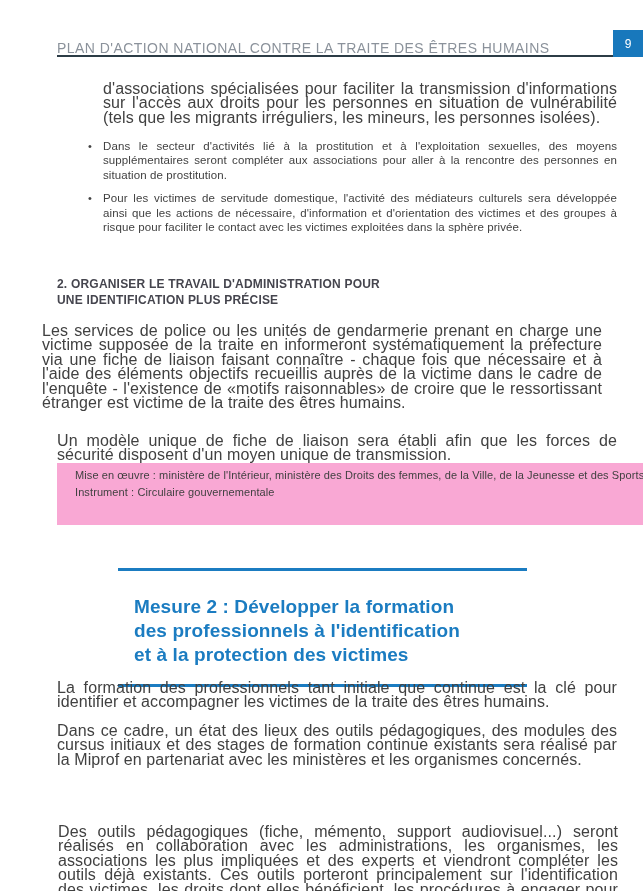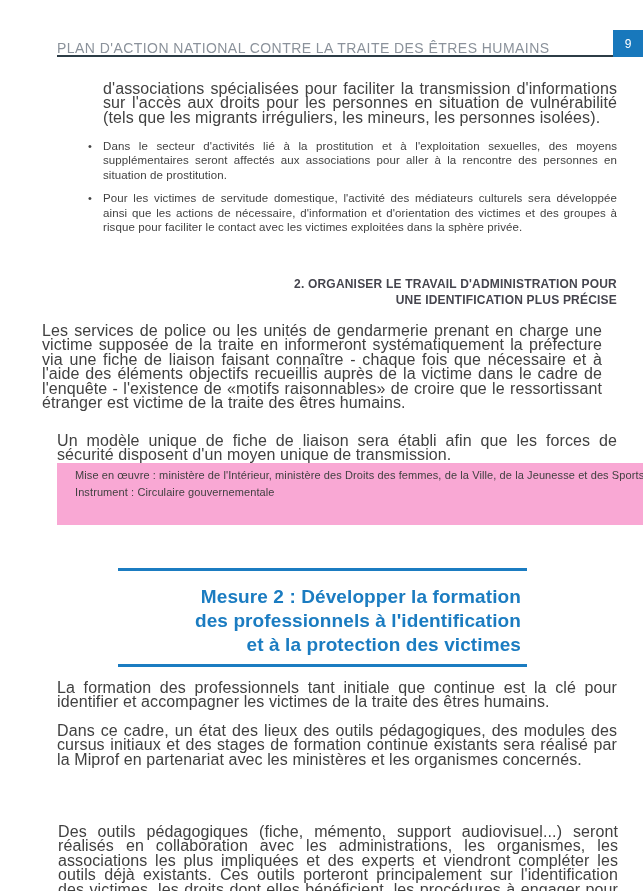--- a/index.html
+++ b/index.html
@@ -93,21 +93,20 @@
     top: 277px;
     left: 57px;
     width: 560px;
     margin: 0;
     font-size: 12px;
     font-weight: bold;
     line-height: 15.5px;
     letter-spacing: 0.2px;
     color: #45454e;
     white-space: pre-line;
-    text-align: right;
   }
 
   .note-box {
     position: absolute;
     top: 463px;
     left: 57px;
     width: 632px;
     height: 62px;
     background: #f9a8d4;
     box-sizing: border-box;
@@ -124,26 +123,26 @@
     position: absolute;
     top: 568px;
     left: 118px;
     width: 409px;
     border-top: 3px solid #1b7cc1;
     border-bottom: 3px solid #1b7cc1;
     padding: 8px 0 1px 0;
     box-sizing: content-box;
   }
   .measure-title {
-    margin: 6px;
+    margin: 16px;
     font-size: 19px;
     font-weight: bold;
     line-height: 24px;
     color: #1b7cc1;
-    text-align: right;
+    text-align: left;
     white-space: pre-line;
     letter-spacing: 0.1px;
   }
 </style>
 </head>
 <body>
 
 <div class="page">
 
   <span class="header-title">PLAN D'ACTION NATIONAL CONTRE LA TRAITE DES ÊTRES HUMAINS</span>
@@ -152,21 +151,21 @@
 
   <div class="page-badge">
     <span>9</span>
   </div>
 
   <p class="para p1">d'associations spécialisées pour faciliter la transmission d'informations sur l'accès aux droits pour les personnes en situation de vulnérabilité (tels que les migrants irréguliers, les mineurs, les personnes isolées).</p>
 
   <div class="bullet-list">
     <div class="bullet-item">
       <span class="bullet-marker">•</span>
-      <span class="bullet-text">Dans le secteur d'activités lié à la prostitution et à l'exploitation sexuelles, des moyens supplémentaires seront affectés aux associations pour aller à la rencontre des personnes en situation de prostitution.</span>
+      <span class="bullet-text">Dans le secteur d'activités lié à la prostitution et à l'exploitation sexuelles, des moyens supplémentaires seront compléter aux associations pour aller à la rencontre des personnes en situation de prostitution.</span>
     </div>
     <div class="bullet-item">
       <span class="bullet-marker">•</span>
       <span class="bullet-text">Pour les victimes de servitude domestique, l'activité des médiateurs culturels sera développée ainsi que les actions de nécessaire, d'information et d'orientation des victimes et des groupes à risque pour faciliter le contact avec les victimes exploitées dans la sphère privée.</span>
     </div>
   </div>
 
   <h2 class="section-heading">2. ORGANISER LE TRAVAIL D'ADMINISTRATION POUR
 UNE IDENTIFICATION PLUS PRÉCISE</h2>
 

